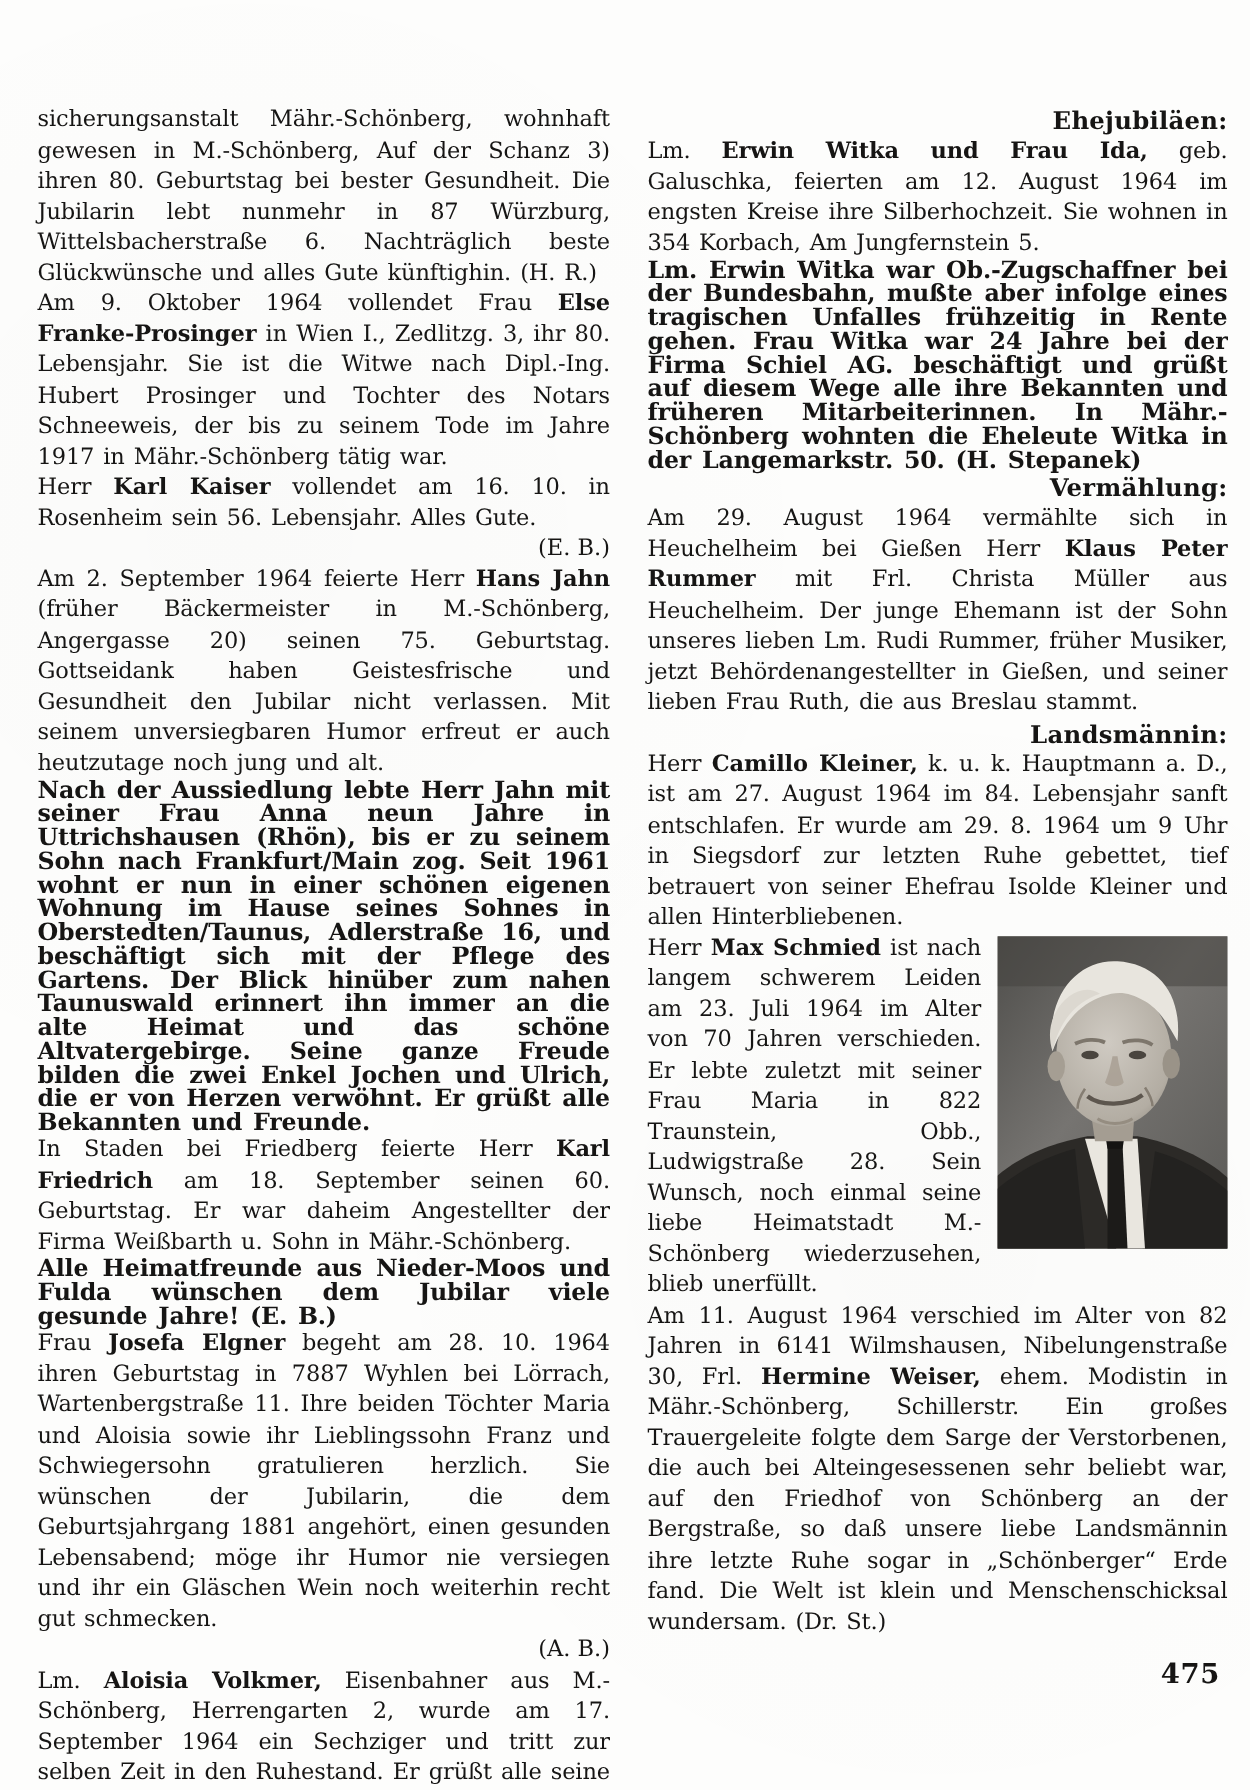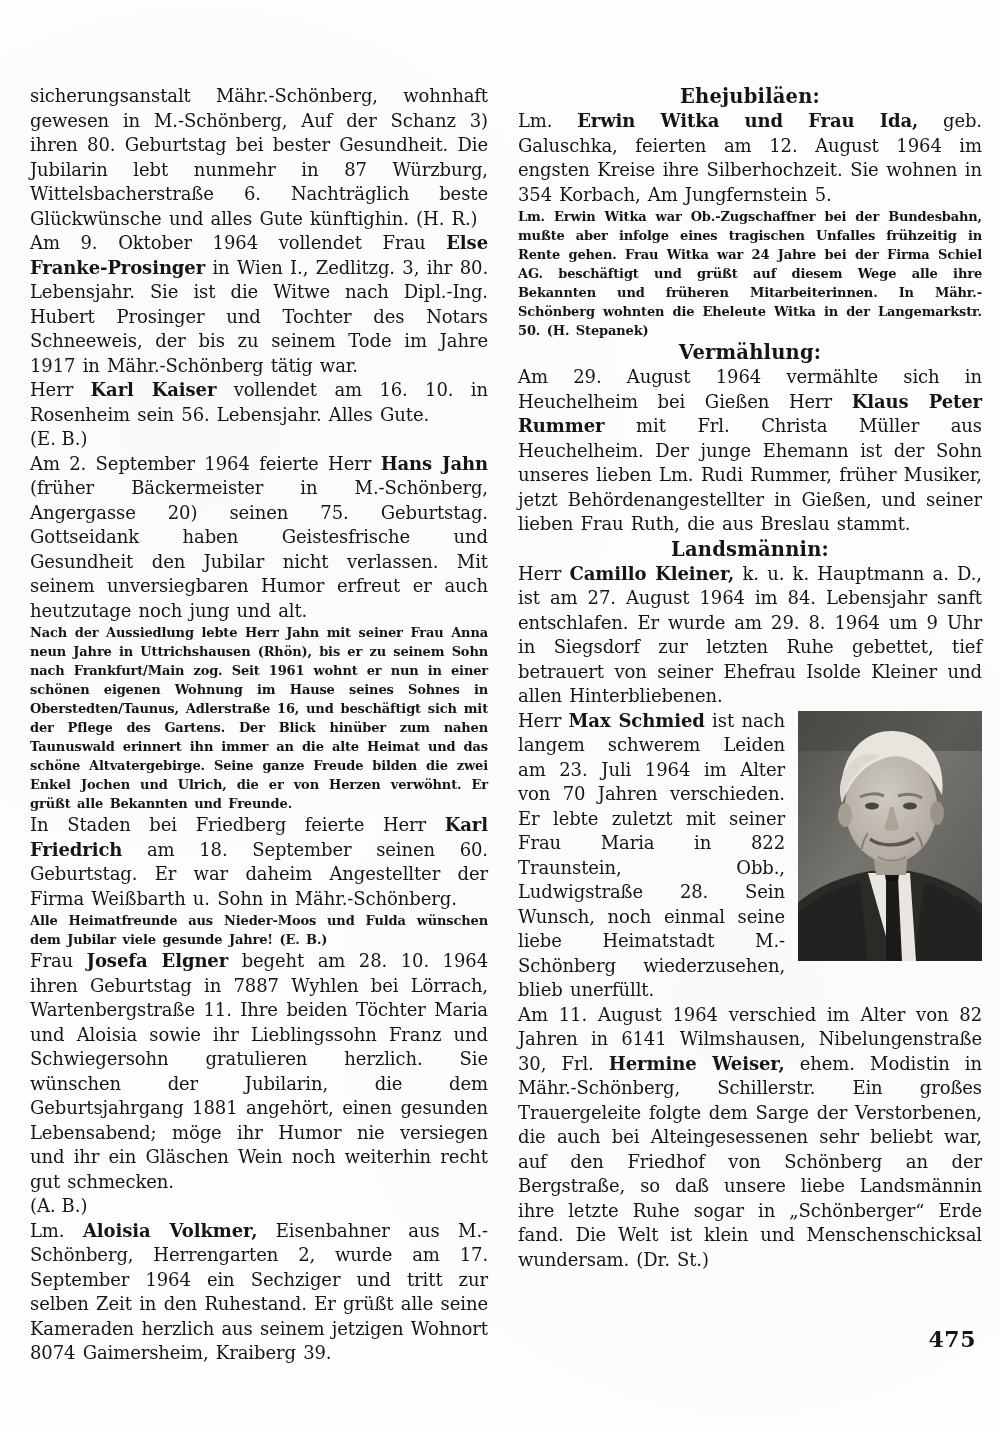--- a/index.html
+++ b/index.html
@@ -33,37 +33,38 @@
   .col-right { width: 464px; }
   p { margin: 0; }
   p.body {
     font-size: 18px;
     line-height: 24.5px;
     text-align: justify;
     word-spacing: 1.6px;
     letter-spacing: -0.1px;
   }
   p.small {
-    font-size: 13px;
+    font-size: 19px;
     line-height: 19px;
     text-align: justify;
     word-spacing: 2.2px;
     font-weight: bold;
     letter-spacing: -0.15px;
   }
   p.heading {
     font-size: 19.5px;
     line-height: 25px;
     font-weight: bold;
-    text-align: center;
+    text-align: right;
     letter-spacing: 0.2px;
   }
   p.credit {
     font-size: 18px;
     line-height: 24.5px;
+    text-align: right;
   }
   .b { font-weight: bold; }
   .photo {
     float: right;
     width: 184px;
     height: 250px;
     margin: 2px 0 8px 13px;
     display: block;
     background: #6e6c68;
     overflow: hidden;

